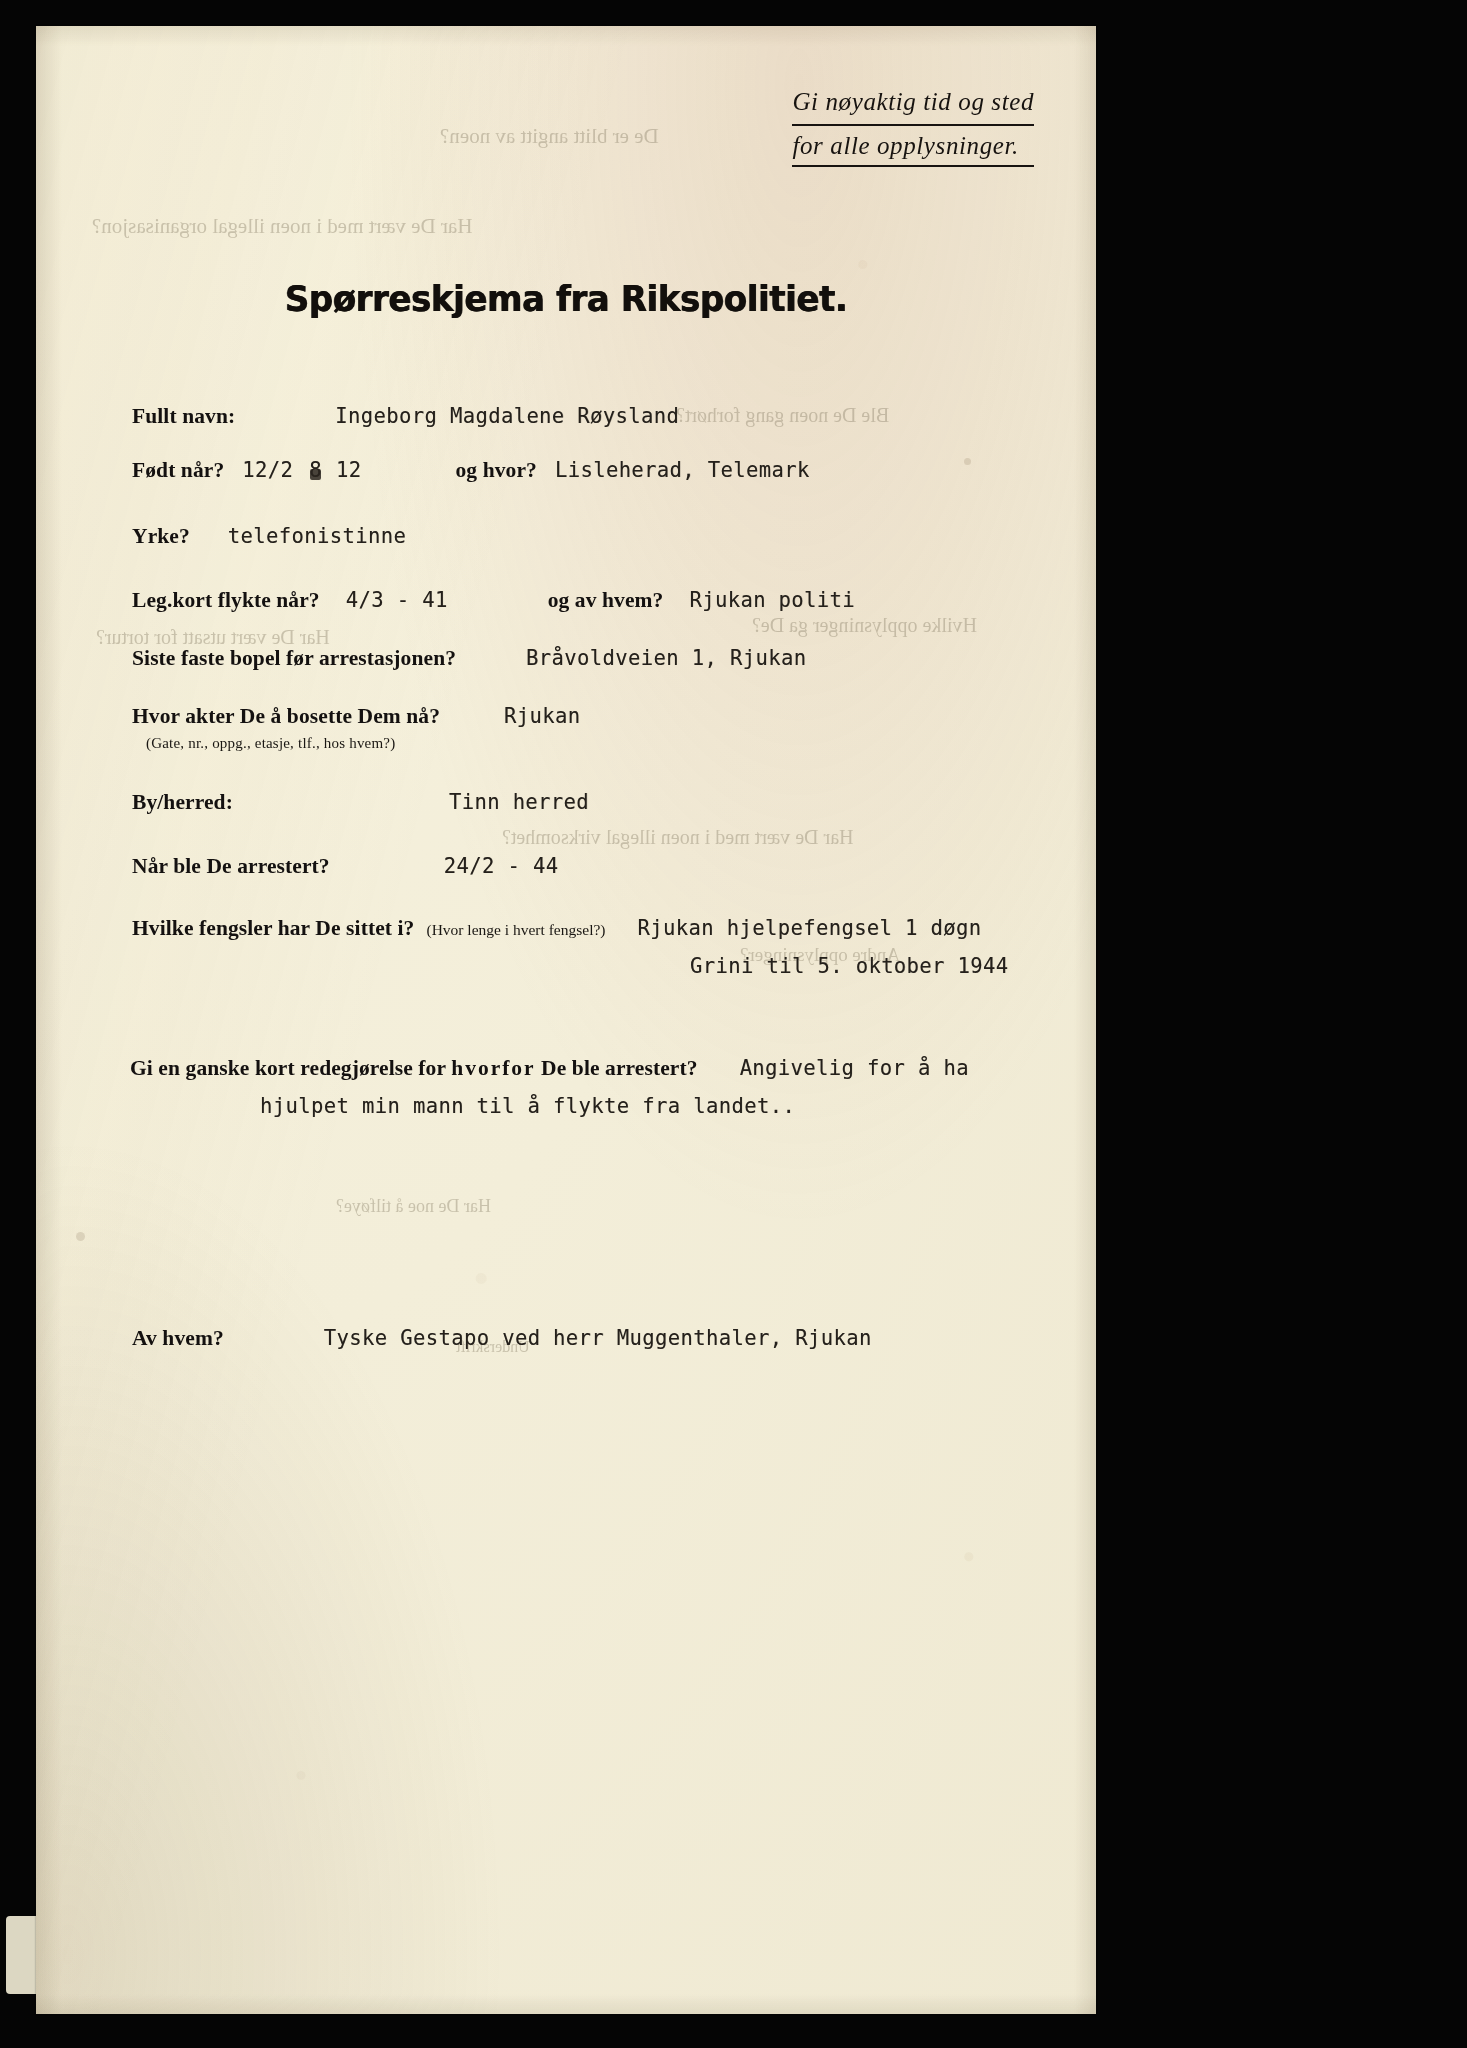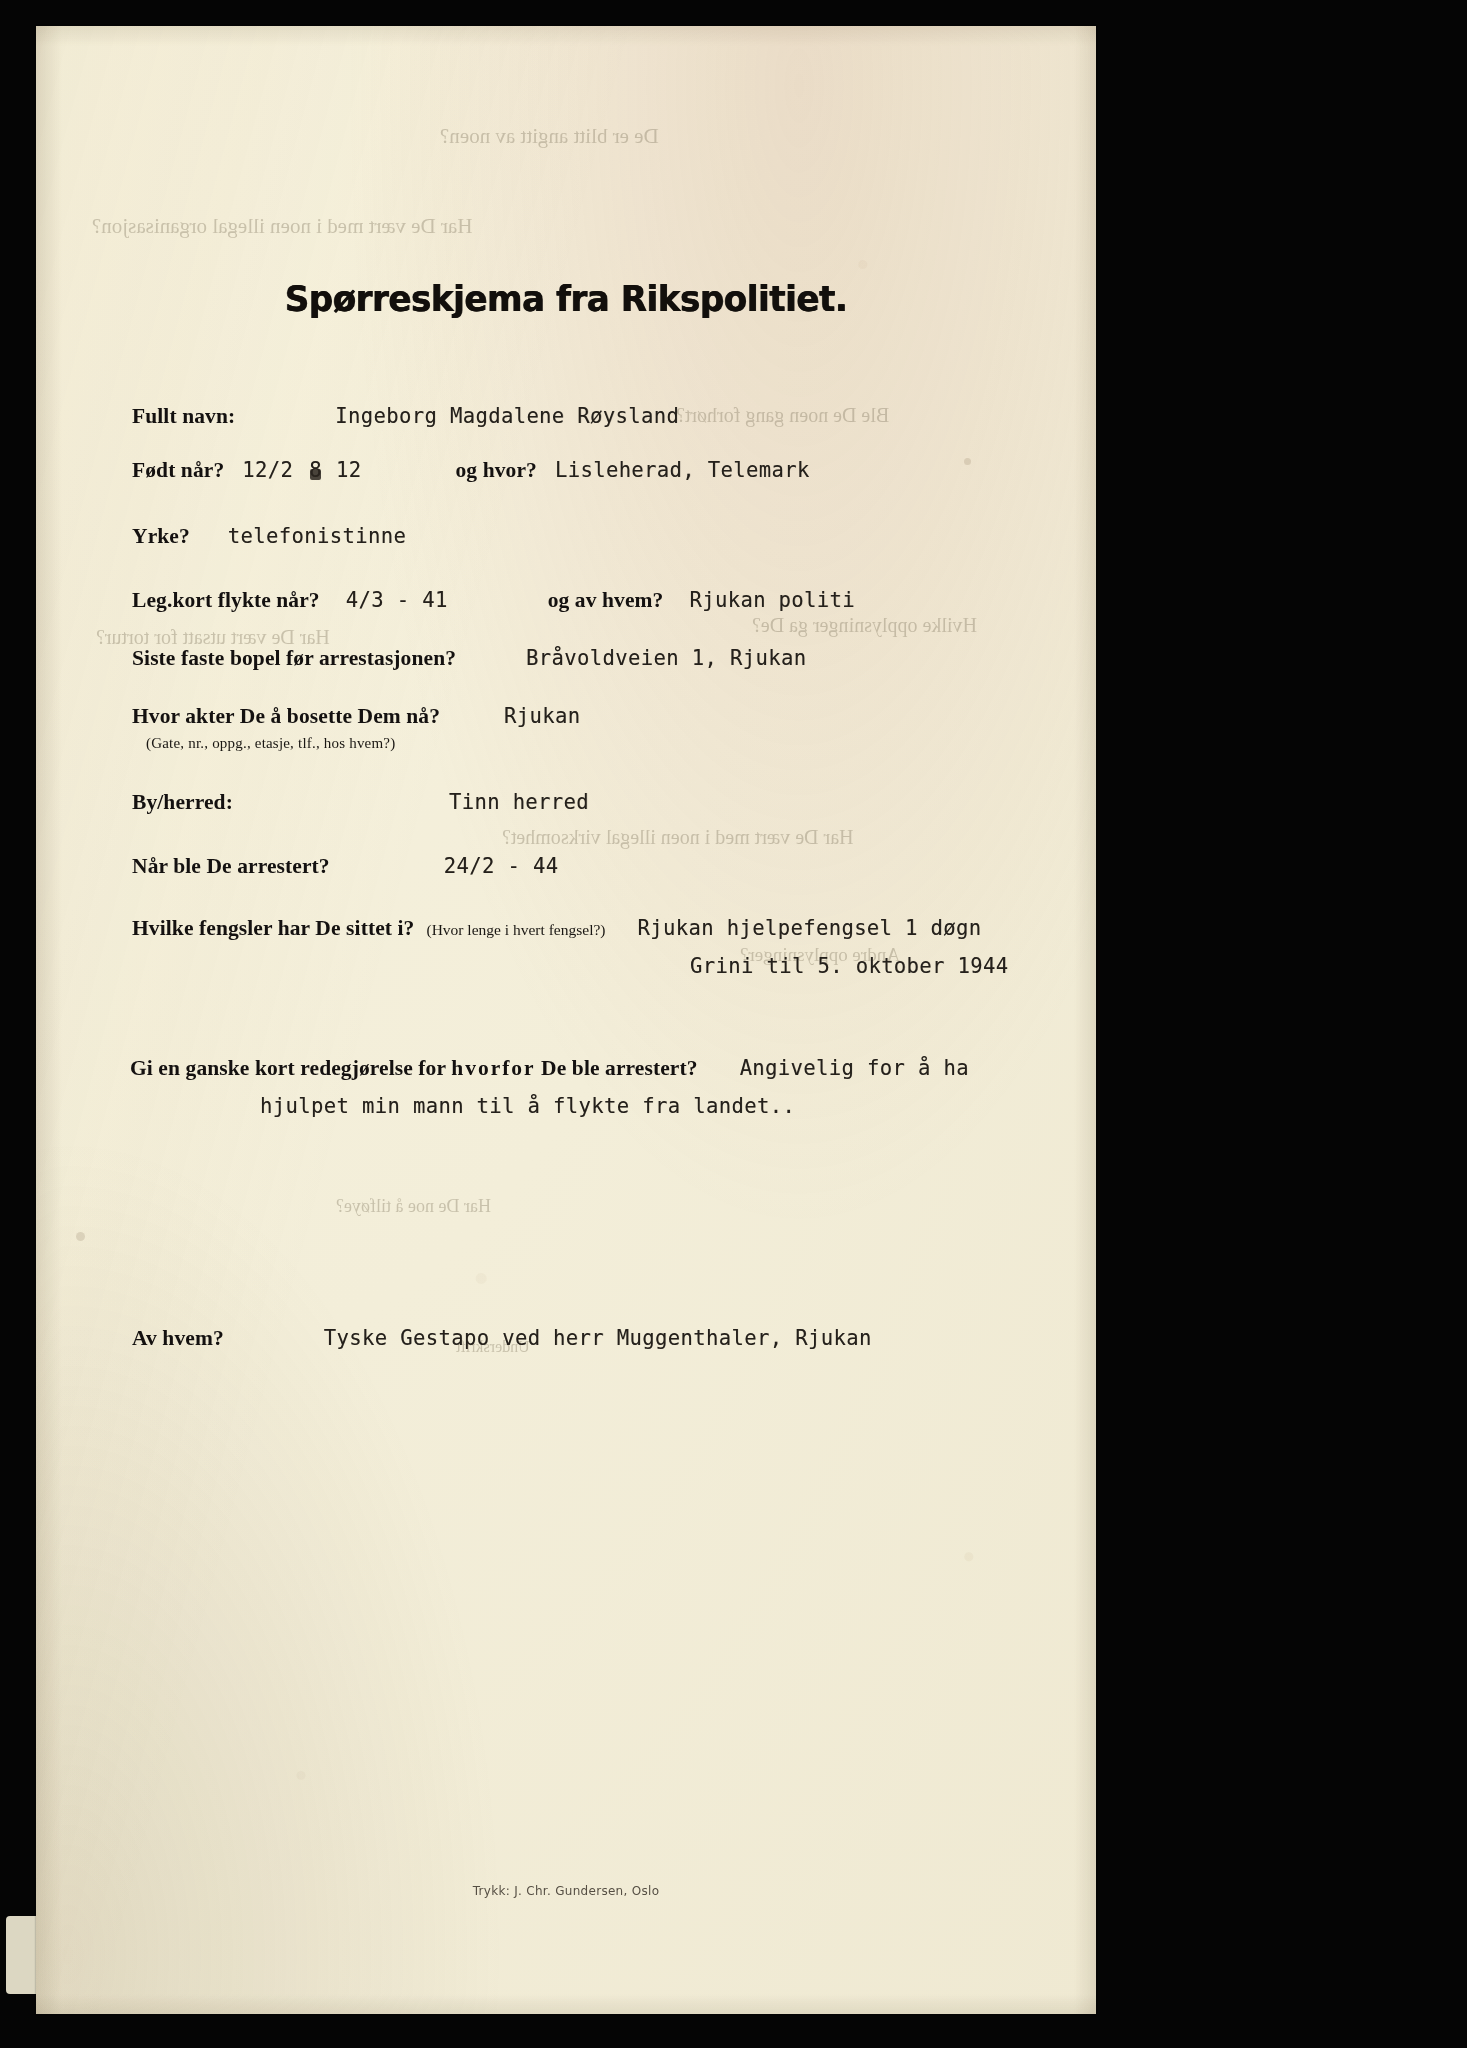--- a/index.html
+++ b/index.html
@@ -232,20 +232,24 @@
     <div class="bleed" style="left:466px; top:800px; font-size:20px;">Har De vært med i noen illegal virksomhet?</div>
     <div class="bleed" style="left:704px; top:918px; font-size:19px;">Andre opplysninger?</div>
     <div class="bleed" style="left:300px; top:1170px; font-size:18px;">Har De noe å tilføye?</div>
     <div class="bleed" style="left:420px; top:1312px; font-size:16px;">Underskrift</div>
 
     <div class="ink-spot" style="left:40px; top:1206px; width:9px; height:9px;"></div>
     <div class="ink-spot" style="left:928px; top:432px; width:7px; height:7px;"></div>
 
     <div class="layer">
 
+      <div class="header-note">
+        <span class="hn-line1">Gi nøyaktig tid og sted</span>
+        <span class="hn-line2">for alle opplysninger.</span>
+      </div>
 
       <div class="doc-title">Spørreskjema fra Rikspolitiet.</div>
 
       <div class="form">
 
         <div class="row" style="top:378px;">
           <span class="label-b">Fullt navn:</span>
           <span class="tw" style="margin-left:96px;">Ingeborg Magdalene Røysland</span>
         </div>
 
@@ -310,17 +314,16 @@
           <span class="tw">hjulpet min mann til å flykte fra landet..</span>
         </div>
 
         <div class="row" style="top:1300px;">
           <span class="label-b">Av hvem?</span>
           <span class="tw" style="margin-left:96px;">Tyske Gestapo ved herr Muggenthaler, Rjukan</span>
         </div>
 
       </div>
 
-      <div class="imprint">Trykk: J. Chr. Gundersen, Oslo</div>
 
     </div>
   </div>
 </div>
 
 </body></html>

